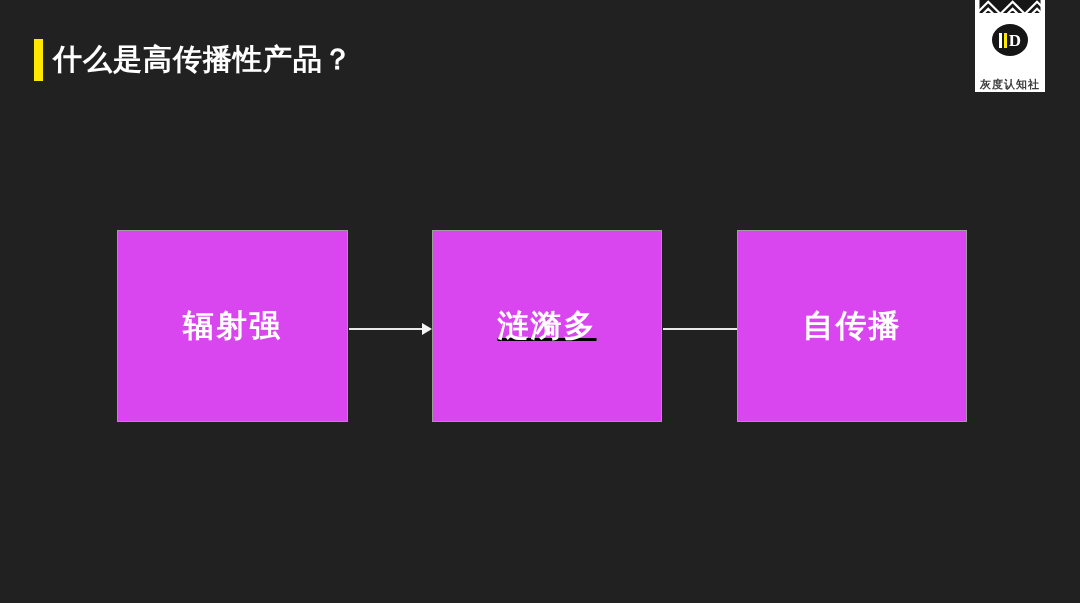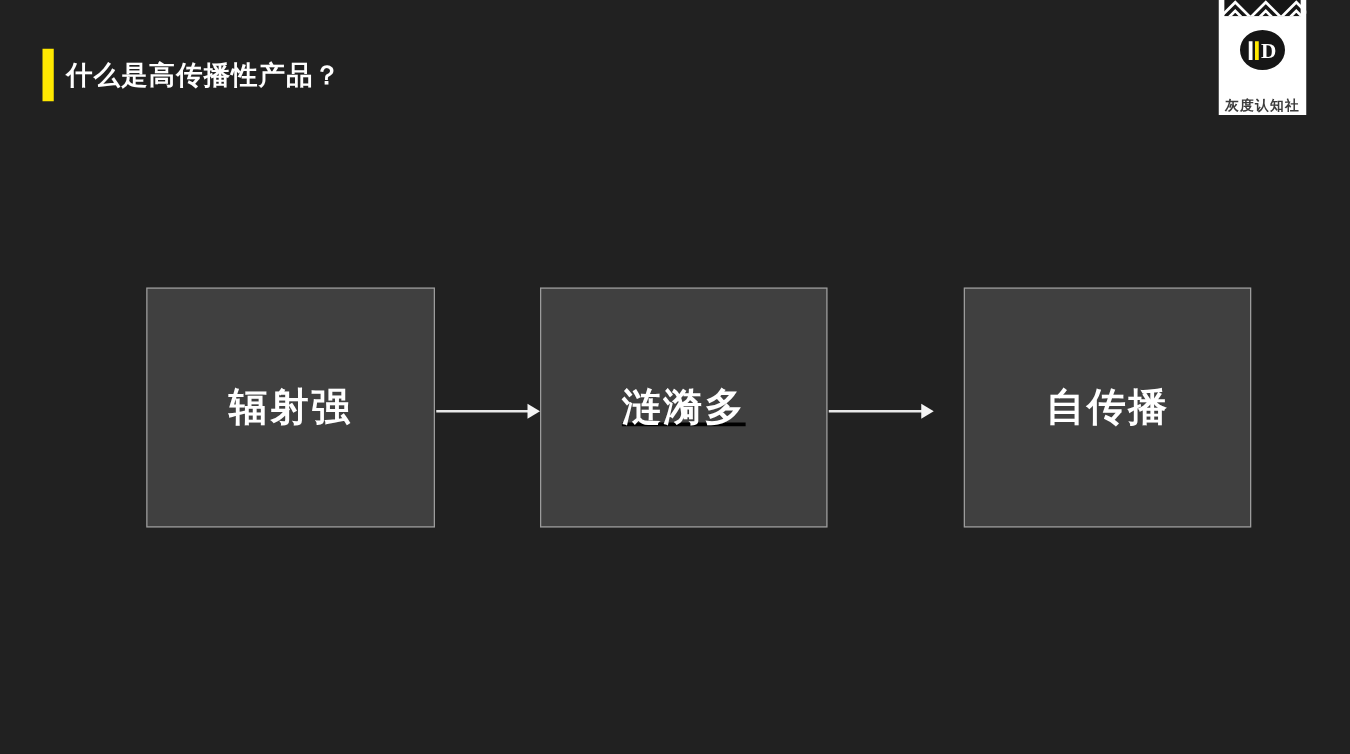--- a/index.html
+++ b/index.html
@@ -9,21 +9,21 @@
     font-family: "Liberation Sans", "DejaVu Sans", sans-serif;
     overflow: hidden;
     position: relative;
   }
   .slide { position: absolute; inset: 0; background: #212121; }
 
   
   .title-block { position: absolute; left: 34px; top: 38px; height: 44px; display: flex; align-items: center; }
   .accent-bar { width: 9px; height: 42px; background: #FFE800; margin-right: 10px; }
   .slide-title {
-    color: #ffffff; font-size: 21px; font-weight: 700; letter-spacing: 1px; white-space: nowrap;
+    color: #ffffff; font-size: 29px; font-weight: 700; letter-spacing: 1px; white-space: nowrap;
   }
 
   
   .logo-badge {
     position: absolute; left: 975px; top: 0; width: 70px; height: 92px;
     background: #ffffff; display: flex; flex-direction: column; align-items: center;
   }
   .logo-zigzag { width: 70px; height: 15px; display: block; }
   .logo-circle {
     margin-top: 11px; width: 36px; height: 36px; border-radius: 50%;
@@ -39,26 +39,26 @@
     font-family: "Liberation Serif", "DejaVu Serif", serif;
   }
   .logo-brand {
     margin-top: 21px; color: #3c3c3c; font-size: 11px; font-weight: 700;
     letter-spacing: 1px; white-space: nowrap;
   }
 
   
   .flow-node {
     position: absolute; top: 230px; height: 192px; width: 230px;
-    border: 1px solid #9C9C9C; background: #404040; box-sizing: border-box;
+    border: 1px solid #9C9C9C; background: #d946ef; box-sizing: border-box;
     display: flex; align-items: center; justify-content: center;
   }
   .node-1 { left: 117px; width: 231px; }
   .node-2 { left: 432px; text-decoration: underline; }
-  .node-3 { left: 771px; justify-content: center; }
+  .node-3 { left: 737px; justify-content: center; }
   .node-label {
     color: #ffffff; font-size: 31px; font-weight: 700; letter-spacing: 2px; white-space: nowrap;
   }
 
   .flow-arrow { position: absolute; top: 322px; height: 14px; }
   .arrow-1 { left: 349px; width: 83px; }
   .arrow-2 { left: 663px; width: 84px; }
   .arrow-line {
     position: absolute; left: 0; right: 9px; top: 6px; height: 2px; background: #e8e8e8;
   }

